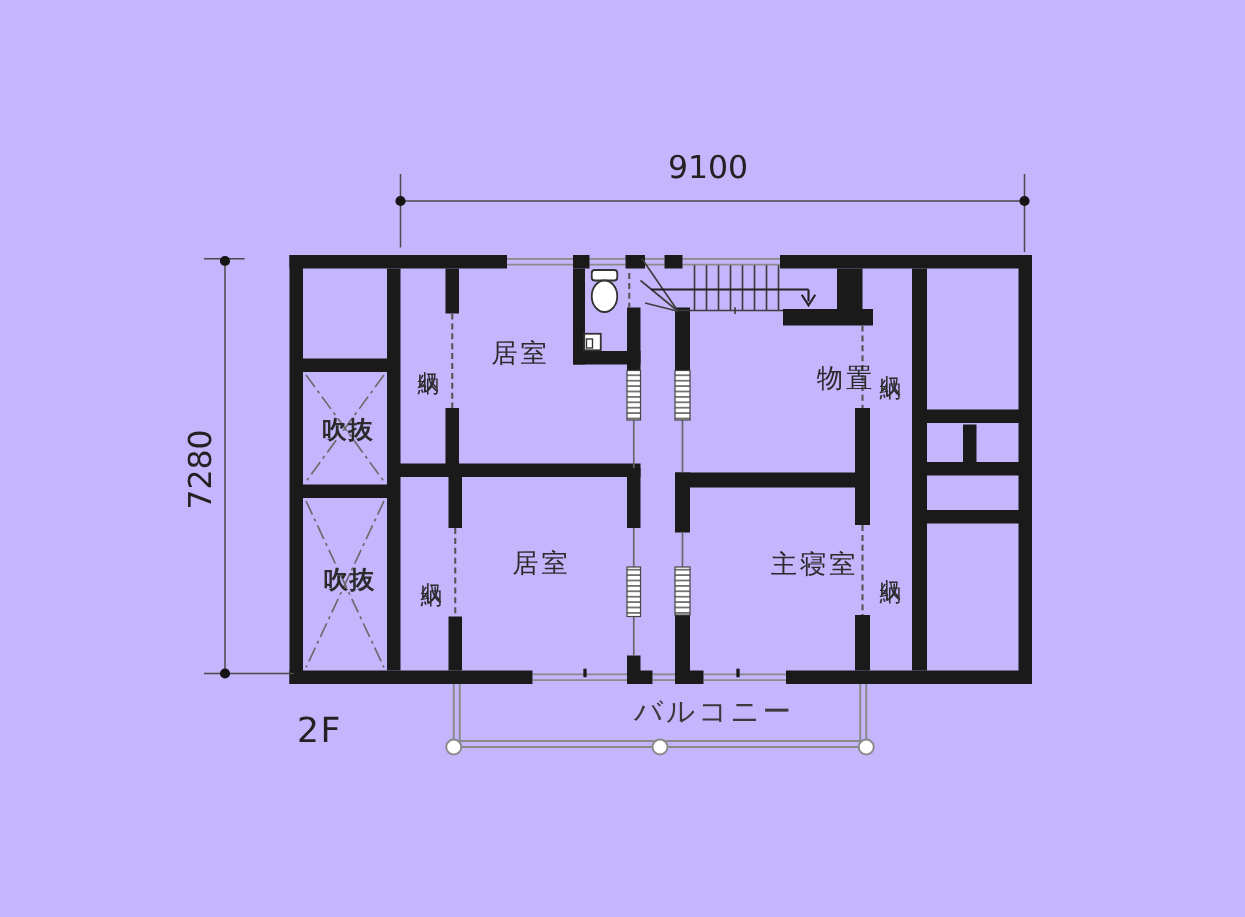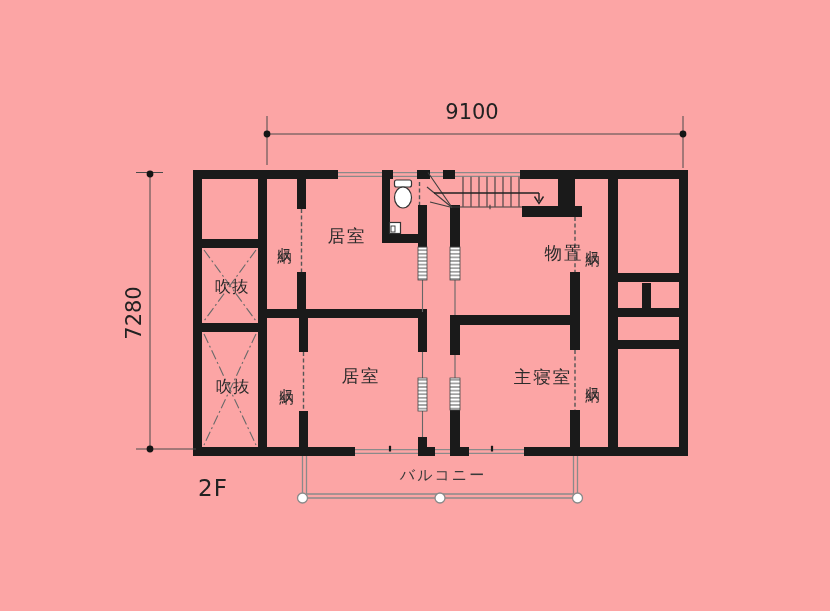--- a/index.html
+++ b/index.html
@@ -1,27 +1,27 @@
 <!DOCTYPE html>
 <html><head>
 <meta charset="utf-8">
 <style>
   html,body{margin:0;padding:0;background:#fff;}
-  .stage{position:relative;width:830px;height:611px;background:#fca5a5;overflow:hidden;
+  .stage{position:relative;width:830px;height:611px;background:#c4b5fd;overflow:hidden;
          font-family:"DejaVu Sans","Liberation Sans",sans-serif;text-align:right;}
   .stage svg{position:absolute;left:0;top:0;}
   .lbl{position:absolute;transform:translate(-50%,-50%);color:#2b2b2b;white-space:nowrap;
        font-family:"DejaVu Sans","Liberation Sans",sans-serif;line-height:1;}
   .room{font-size:17.5px;letter-spacing:2px;}
-  .small{font-size:16.5px;letter-spacing:1px;}
+  .small{font-size:16.5px;letter-spacing:1px;font-weight:bold;}
   .vert{writing-mode:vertical-rl;text-orientation:upright;font-size:14.5px;letter-spacing:2px;line-height:1.05;}
   .dim{font-size:21px;color:#222;}
   .rot{transform:translate(-50%,-50%) rotate(-90deg);}
   .floor{font-size:23px;color:#222;letter-spacing:1px;}
-  .balc{font-size:15px;color:#3a3a3a;letter-spacing:2px;}
+  .balc{font-size:19px;color:#3a3a3a;letter-spacing:2px;margin-left:33px;}
 </style>
 </head>
 <body>
 
 <div class="stage">
 
 <svg width="830" height="611" viewBox="0 0 830 611">
   <defs>
     <pattern id="doorHatch" patternUnits="userSpaceOnUse" width="6" height="3.6">
       <rect width="6" height="3.6" fill="#ffffff"></rect>

